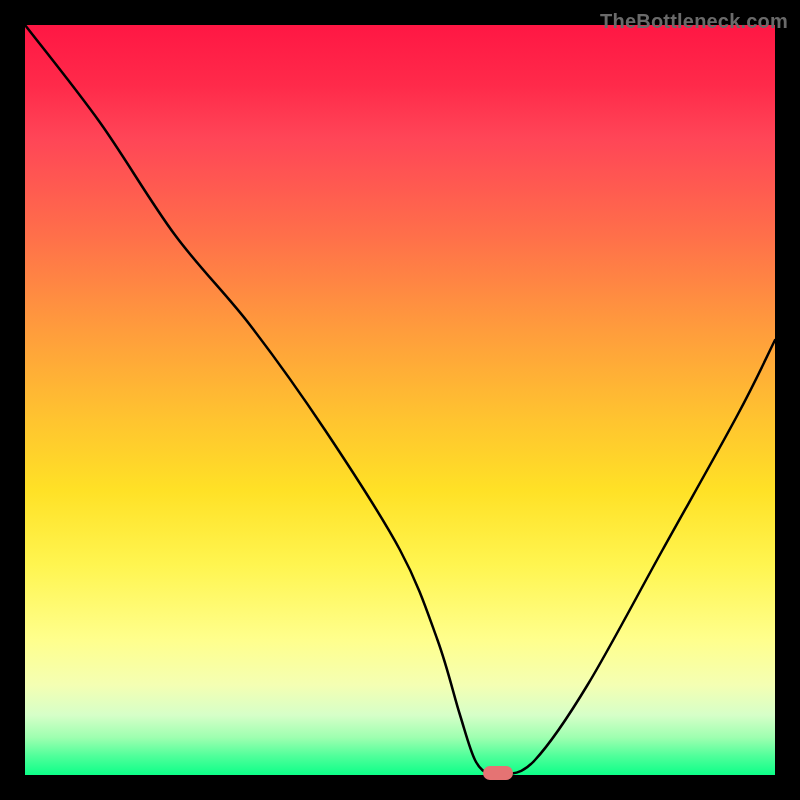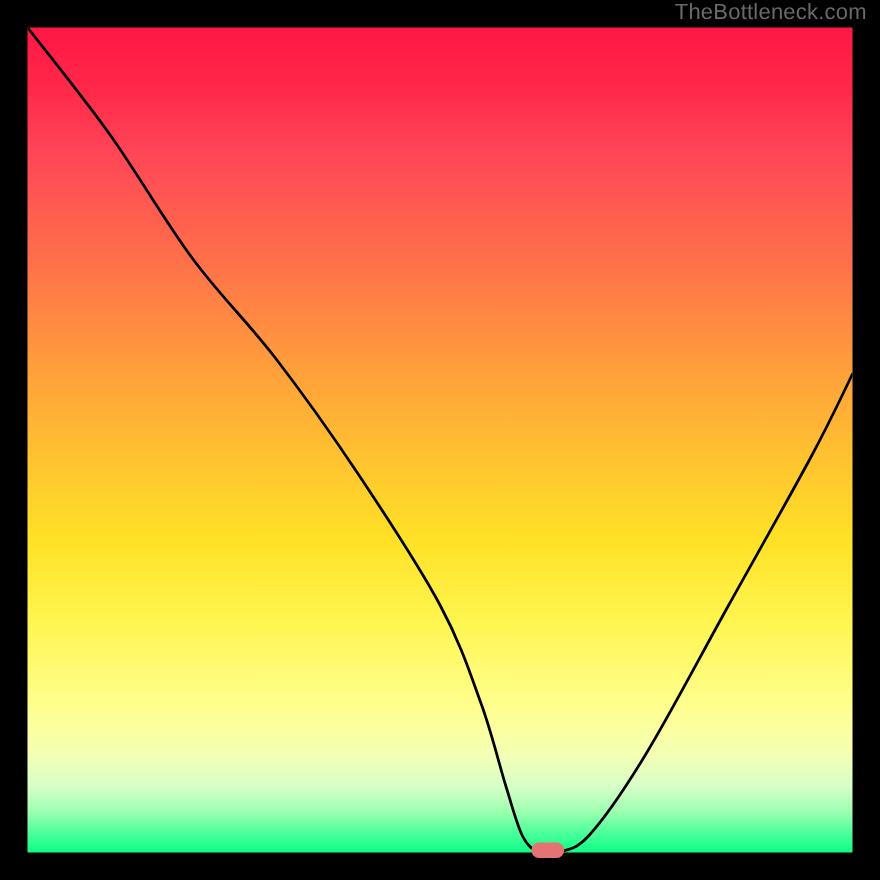--- a/index.html
+++ b/index.html
@@ -41,25 +41,25 @@
       #ffff8d 82%,
       #f4ffb3 88%,
       #d6ffc8 92%,
       #9effb0 95%,
       #4fff9a 97.5%,
       #0dff88 100%
     );
   }
   .watermark {
     position: absolute;
-    top: 0;
+    top: 10px;
     right: 12px;
     font-family: Arial, Helvetica, sans-serif;
     font-size: 20px;
-    font-weight: 400;
+    font-weight: 700;
     color: #6a6a6a;
     letter-spacing: 0.2px;
   }
   svg.curve {
     position: absolute;
     left: 0;
     top: 0;
     width: 100%;
     height: 100%;
   }

